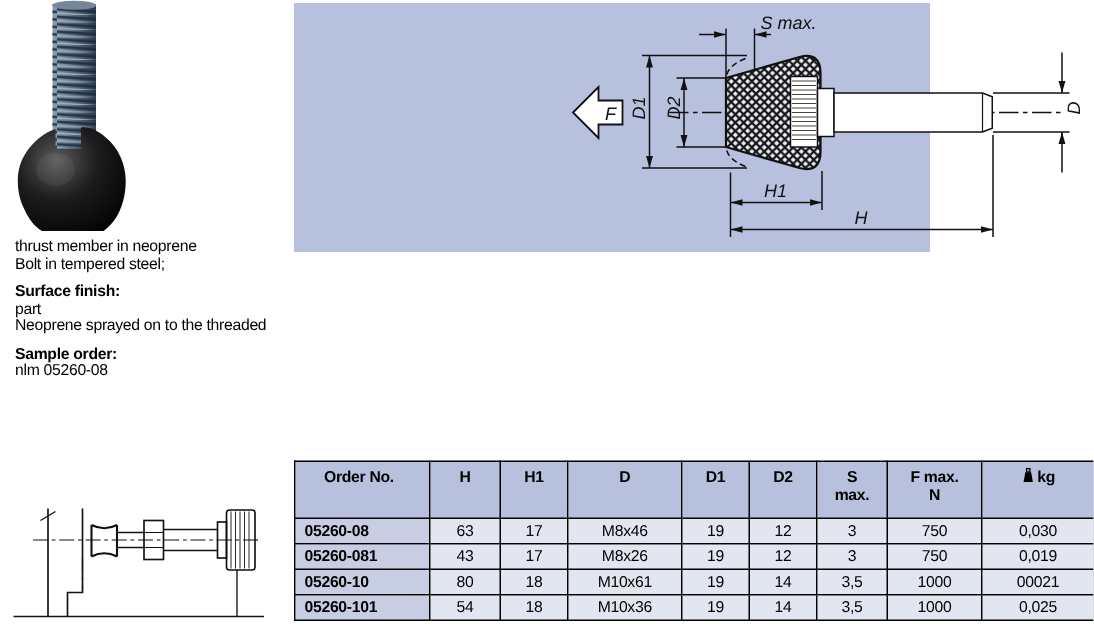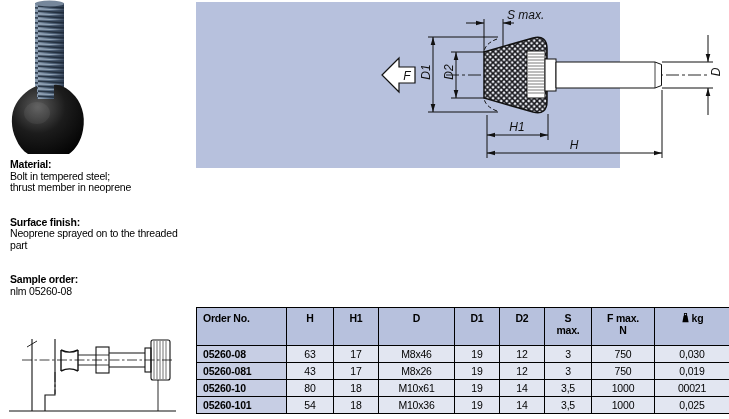--- a/index.html
+++ b/index.html
@@ -4,37 +4,37 @@
 <style>
   html,body{margin:0;padding:0;background:#fff;}
   body{font-family:"Liberation Sans",sans-serif;color:#000;}
   #page{position:relative;width:729px;height:419px;background:#fff;overflow:hidden;}
 
   
   #photo{position:absolute;left:8px;top:0;width:80px;height:157px;}
 
   
   #info{position:absolute;left:10px;top:159px;width:192px;font-size:10.5px;line-height:11.5px;letter-spacing:-0.2px;}
-  #info .hd{font-weight:bold;margin-top:23px;}
+  #info .hd{font-weight:bold;margin-top:7px;}
   #info .hd:first-child{margin-top:0;}
 
   
   #panel{position:absolute;left:196px;top:2px;width:424px;height:166px;background:var(--panel-blue,#b7c1dd);}
   #panel svg{display:block;}
   .dimtxt{font-family:"Liberation Sans",sans-serif;font-style:italic;font-size:12px;fill:#111;}
 
   
   #appdraw{position:absolute;left:8px;top:338px;width:170px;height:78px;}
 
   
   #tblwrap{position:absolute;left:196px;top:307px;width:533px;}
   table{border-collapse:collapse;table-layout:fixed;width:533px;font-size:10.5px;letter-spacing:-0.2px;}
   th,td{border:1px solid #000;overflow:hidden;white-space:nowrap;}
   thead th{background:var(--panel-blue,#b7c1dd);font-weight:bold;text-align:center;vertical-align:top;padding:4px 2px 0 2px;height:33px;}
-  thead th.left{text-align:left;padding-left:6px;}
+  thead th.left{text-align:left;padding-left:19px;}
   td{background:var(--cell-bg,#e2e6f1);text-align:center;height:16px;padding:0 2px;}
   td.order{background:var(--order-bg,#c7cee4);text-align:left;font-weight:bold;padding-left:6px;}
   .kg-icon{vertical-align:-1px;margin-right:2px;}
 </style>
 </head>
 <body>
 
 <div id="page">
 
   <div id="photo">
@@ -57,26 +57,25 @@
       </defs>
       <rect x="27" y="3" width="29" height="100" fill="url(#steel)"></rect>
       <rect x="27" y="3" width="29" height="100" fill="url(#thr)" opacity="0.85"></rect>
       <ellipse cx="41.5" cy="3.5" rx="14.5" ry="3" fill="#76879b"></ellipse>
       <path d="M20,154 L61,154 C68,149 73,141 75,130 C78,115 73,101 64,93 C58,87 51,84 46,85 L46,99 L29,99 L29,86 C22,88 13,95 8,104 C2,114 3,129 8,139 C11,146 15,151 20,154 Z" fill="url(#rub)"></path>
       <ellipse cx="29" cy="113" rx="13" ry="11" fill="#ffffff" opacity="0.06"></ellipse>
     </svg>
   </div>
 
   <div id="info">
-    <div class="hd">Material:</div>
+    <div>thrust member in neoprene</div>
     <div>Bolt in tempered steel;</div>
-    <div>thrust member in neoprene</div>
     <div class="hd">Surface finish:</div>
+    <div>part</div>
     <div>Neoprene sprayed on to the threaded</div>
-    <div>part</div>
     <div class="hd">Sample order:</div>
     <div>nlm 05260-08</div>
   </div>
 
   <div id="panel">
     <svg width="533" height="166" viewBox="0 0 533 166">
       <defs>
         <pattern id="xh" width="5.5" height="5.5" patternUnits="userSpaceOnUse">
           <rect width="5.5" height="5.5" fill="#eef0f6"></rect>
           <path d="M-1,6.5 L6.5,-1 M-1,-1 L6.5,6.5" stroke="#15151a" stroke-width="1.5"></path>

